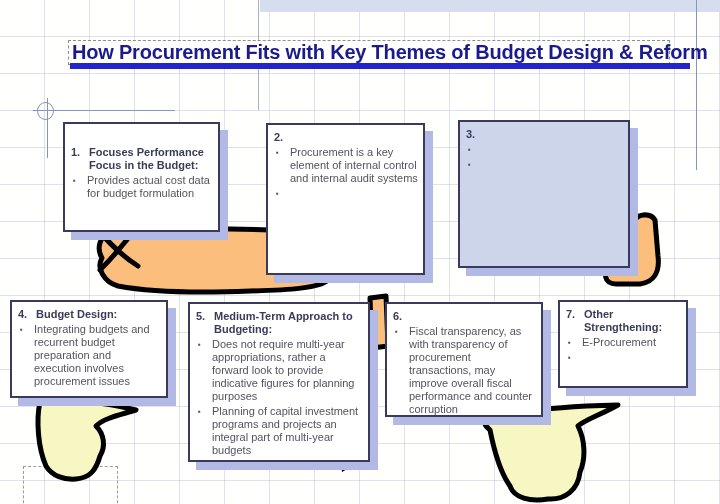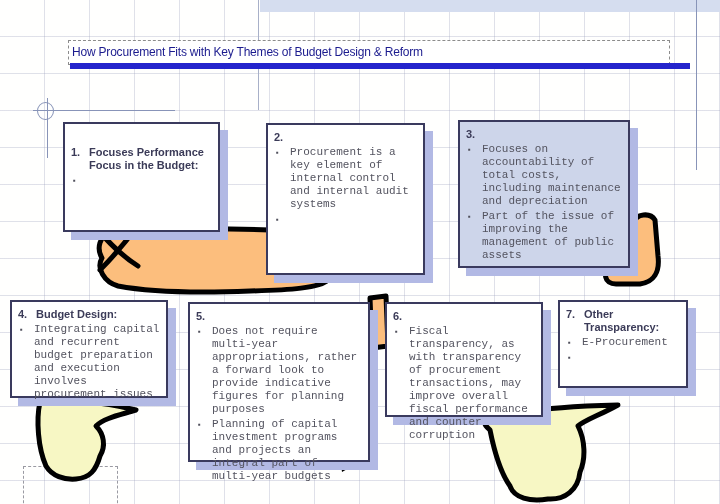--- a/index.html
+++ b/index.html
@@ -13,39 +13,39 @@
   }
   .top-band{position:absolute;left:260px;top:0;width:460px;height:12px;background:#d5ddef;}
   .vline-right{position:absolute;left:696px;top:0;width:1px;height:170px;background:#8894b8;}
   .vline-mid{position:absolute;left:258px;top:0;width:1px;height:110px;background:#a8b0c8;}
   .anchor-hline{position:absolute;left:33px;top:110px;width:142px;height:1px;background:#8894b8;}
   .anchor-vline{position:absolute;left:47px;top:98px;width:1px;height:60px;background:#8894b8;}
   .anchor-circle{position:absolute;left:37px;top:102px;width:15px;height:16px;border:1px solid #8894b8;border-radius:50%;background:transparent;}
   .title-box{
     position:absolute;left:68px;top:40px;width:597px;height:23px;
     border:1px dashed #8c8c8c;background:#ffffff;
-    color:#1b1b8e;font-weight:normal;font-size:12px;line-height:22px;
+    color:#1b1b8e;font-weight:bold;font-size:20px;line-height:22px;
     white-space:nowrap;padding-left:3px;letter-spacing:-0.2px;
   }
   .title-bar{position:absolute;left:70px;top:63px;width:620px;height:6px;background:#2424cc;}
   .shapes{position:absolute;left:0;top:0;z-index:2;}
   .tbox{
     position:absolute;background:#ffffff;border:2px solid #3a3a5e;
     box-shadow:8px 8px 0 #b2b9e4;z-index:3;
     font-size:11px;line-height:13px;color:#53535f;
     padding:6px 5px 4px 6px;box-sizing:border-box;
   }
   .tbox.tinted{background:#cdd5ea;}
   .tbox.pt-lg{padding-top:22px;}
   .hrow{display:flex;margin-bottom:2px;font-weight:bold;color:#3b3b58;}
   .num{flex:0 0 18px;}
   .htext{flex:1;}
   .brow{display:flex;margin-top:2px;}
   .bmark{flex:0 0 14px;font-size:8px;line-height:13px;color:#50505c;padding-left:2px;}
-  .btext{flex:1;font-family:Liberation Mono, monospace;}
+  .btext{flex:1;}
   .placeholder{position:absolute;left:23px;top:466px;width:93px;height:45px;border:1px dashed #9a9aa2;z-index:1;}
 </style>
 </head>
 <body>
 
 <div class="slide">
 
   <div class="top-band"></div>
   <div class="vline-right"></div>
   <div class="vline-mid"></div>
@@ -75,20 +75,21 @@
   </div>
   <div class="title-bar"></div>
 
   <div class="tbox pt-lg" style="left:63px;top:122px;width:157px;height:110px">
     <div class="hrow">
       <span class="num">1.</span>
       <span class="htext">Focuses Performance Focus in the Budget:</span>
     </div>
     <div class="brow">
       <span class="bmark">▪</span>
+      <span class="btext">Provides actual cost data for budget formulation</span>
     </div>
   </div>
 
   <div class="tbox" style="left:266px;top:123px;width:159px;height:152px">
     <div class="hrow">
       <span class="num">2.</span>
     </div>
     <div class="brow">
       <span class="bmark">▪</span>
       <span class="btext">Procurement is a key element of internal control and internal audit systems</span>
@@ -97,42 +98,41 @@
       <span class="bmark">▪</span>
     </div>
   </div>
 
   <div class="tbox tinted" style="left:458px;top:120px;width:172px;height:148px">
     <div class="hrow">
       <span class="num">3.</span>
     </div>
     <div class="brow">
       <span class="bmark">▪</span>
-      <span class="btext">Focuses on accountability of total costs, including maintenance and depreciation</span>
     </div>
     <div class="brow">
       <span class="bmark">▪</span>
-      <span class="btext">Part of the issue of improving the management of public assets</span>
     </div>
   </div>
 
   <div class="tbox" style="left:10px;top:300px;width:158px;height:98px">
     <div class="hrow">
       <span class="num">4.</span>
       <span class="htext">Budget Design:</span>
     </div>
     <div class="brow">
       <span class="bmark">▪</span>
-      <span class="btext">Integrating capital and recurrent budget preparation and execution involves procurement issues</span>
+      <span class="btext">Integrating budgets and recurrent budget preparation and execution involves procurement issues</span>
     </div>
   </div>
 
   <div class="tbox" style="left:188px;top:302px;width:182px;height:160px">
     <div class="hrow">
       <span class="num">5.</span>
+      <span class="htext">Medium-Term Approach to Budgeting:</span>
     </div>
     <div class="brow">
       <span class="bmark">▪</span>
       <span class="btext">Does not require multi-year appropriations, rather a forward look to provide indicative figures for planning purposes</span>
     </div>
     <div class="brow">
       <span class="bmark">▪</span>
       <span class="btext">Planning of capital investment programs and projects an integral part of multi-year budgets</span>
     </div>
   </div>
@@ -143,21 +143,21 @@
     </div>
     <div class="brow">
       <span class="bmark">▪</span>
       <span class="btext">Fiscal transparency, as with transparency of procurement transactions, may improve overall fiscal performance and counter corruption</span>
     </div>
   </div>
 
   <div class="tbox" style="left:558px;top:300px;width:130px;height:88px">
     <div class="hrow">
       <span class="num">7.</span>
-      <span class="htext">Other Transparency:</span>
+      <span class="htext">Other Strengthening:</span>
     </div>
     <div class="brow">
       <span class="bmark">▪</span>
       <span class="btext">E-Procurement</span>
     </div>
     <div class="brow">
       <span class="bmark">▪</span>
     </div>
   </div>
 

